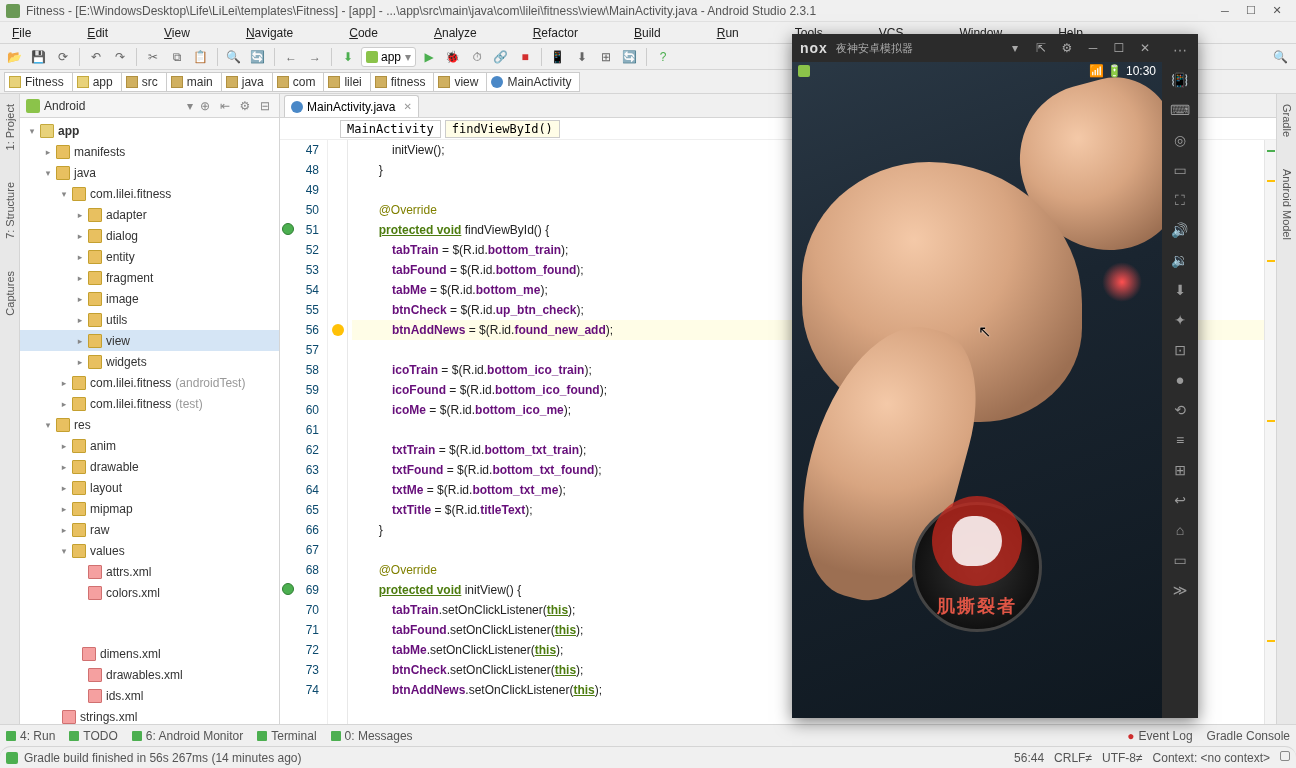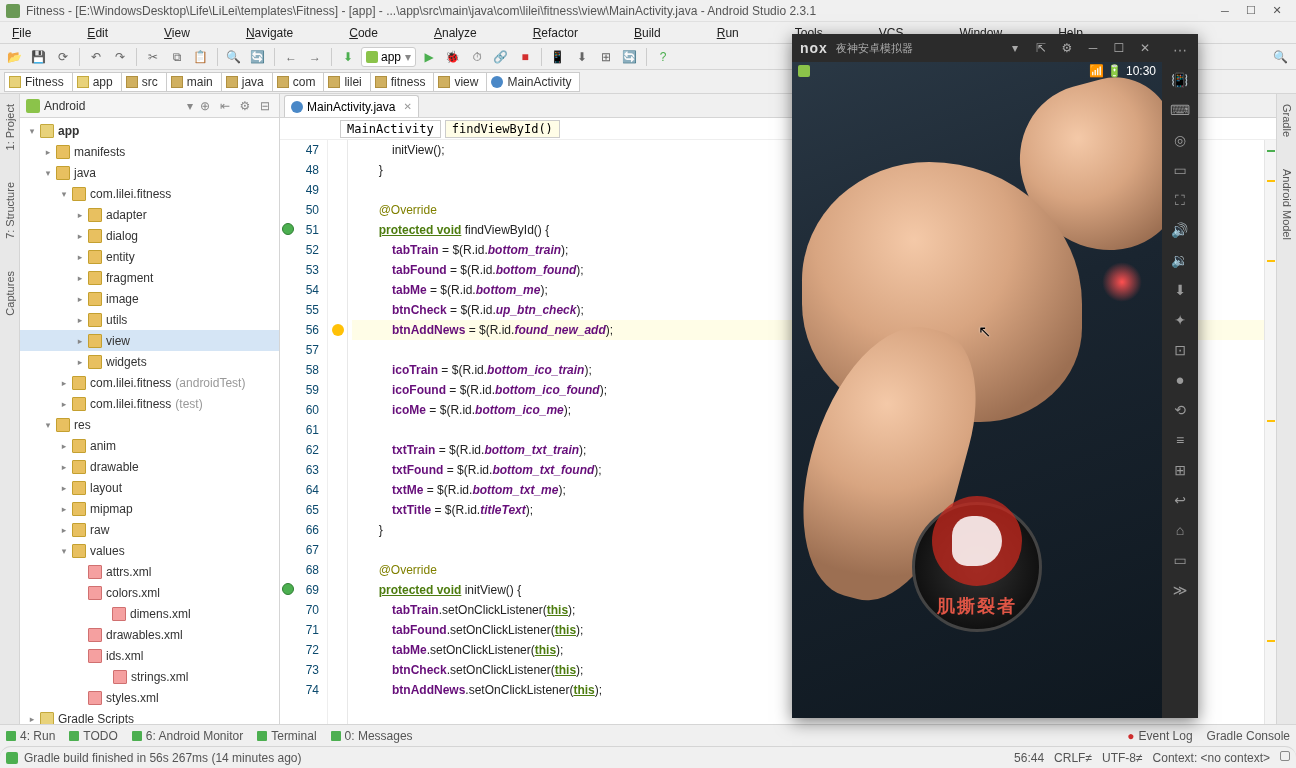--- a/index.html
+++ b/index.html
@@ -56,21 +56,21 @@
 .gut .ovr { position:absolute; left:2px; top:3px; width:12px; height:12px; border-radius:50%; background:#4caf50; border:1px solid #2e7d32; }
 .gut-icons { width:20px; background:#fff; border-right:1px solid #e8e8e8; line-height:20px; }
 .gut-icons .gi { height:20px; display:flex; align-items:center; justify-content:center; }
 .gut-icons .bulb { width:12px; height:12px; background:#ffc107; border-radius:50%; }
 .code { flex:1; background:#fff; line-height:20px; padding-left:4px; white-space:pre; color:#222; overflow:hidden; position:relative; }
 .code .cl { height:20px; }
 .code .cl.hilite { background:#fffde7; }
 .kw { color:#4d7c0f; font-weight:bold;text-decoration:underline; }
 .ann { color:#808000; }
 .fld { color:#660e7a; font-weight:bold; }
-.id2 { color:#660e7a; font-style:italic; font-weight:bold; }
+.id2 { color:#660e7a; font-weight:bold; }
 .errstripe { width:12px; background:#f5f5f5; border-left:1px solid #e5e5e5; position:relative; }
 .errstripe .m { position:absolute; left:2px; width:8px; height:2px; }
 .emuwrap { position:absolute; left:792px; top:34px; width:406px; height:684px; display:flex; background:#2b2b2b; box-shadow:0 4px 16px rgba(0,0,0,0.5); }
 .emu { width:370px; display:flex; flex-direction:column; background:#000; }
 .emutop { height:28px; background:#2b2b2b; display:flex; align-items:center; padding:0 8px; color:#ccc; gap:8px; }
 .emutop .nox { font-family:Arial; font-weight:bold; font-size:14px; letter-spacing:1px; color:#ddd; }
 .emutop .zh { font-size:11px; color:#aaa; flex:1; }
 .emutop .eb { width:18px; height:18px; display:flex; align-items:center; justify-content:center; color:#aaa; font-size:12px; }
 .screen { flex:1; position:relative; background:linear-gradient(160deg,#2a3845 0%,#1a2530 40%,#0f1820 100%); overflow:hidden; }
 .statbar { position:absolute; top:0; left:0; right:0; height:18px; display:flex; align-items:center; justify-content:space-between; padding:0 6px; color:#fff; font-size:10px; z-index:3; }
@@ -304,36 +304,36 @@
         <div class="trow" style="padding-left: 54px;">
           <span class="exp"></span>
           <span class="ticon2 xml-ic"></span>
           <span>attrs.xml</span>
         </div>
         <div class="trow" style="padding-left: 54px;">
           <span class="exp"></span>
           <span class="ticon2 xml-ic"></span>
           <span>colors.xml</span>
         </div>
-        <div class="trow" style="padding-left: 78px;">
+        <div class="trow" style="padding-left: 48px; margin-top: 40px;">
           <span class="exp"></span>
           <span class="ticon2 xml-ic"></span>
           <span>dimens.xml</span>
         </div>
         <div class="trow" style="padding-left: 54px;">
           <span class="exp"></span>
           <span class="ticon2 xml-ic"></span>
           <span>drawables.xml</span>
         </div>
         <div class="trow" style="padding-left: 54px;">
           <span class="exp"></span>
           <span class="ticon2 xml-ic"></span>
           <span>ids.xml</span>
         </div>
-        <div class="trow" style="padding-left: 79px;">
+        <div class="trow" style="padding-left: 28px;">
           <span class="exp"></span>
           <span class="ticon2 xml-ic"></span>
           <span>strings.xml</span>
         </div>
         <div class="trow" style="padding-left: 54px;">
           <span class="exp"></span>
           <span class="ticon2 xml-ic"></span>
           <span>styles.xml</span>
         </div>
         <div class="trow" style="padding-left: 6px;">

